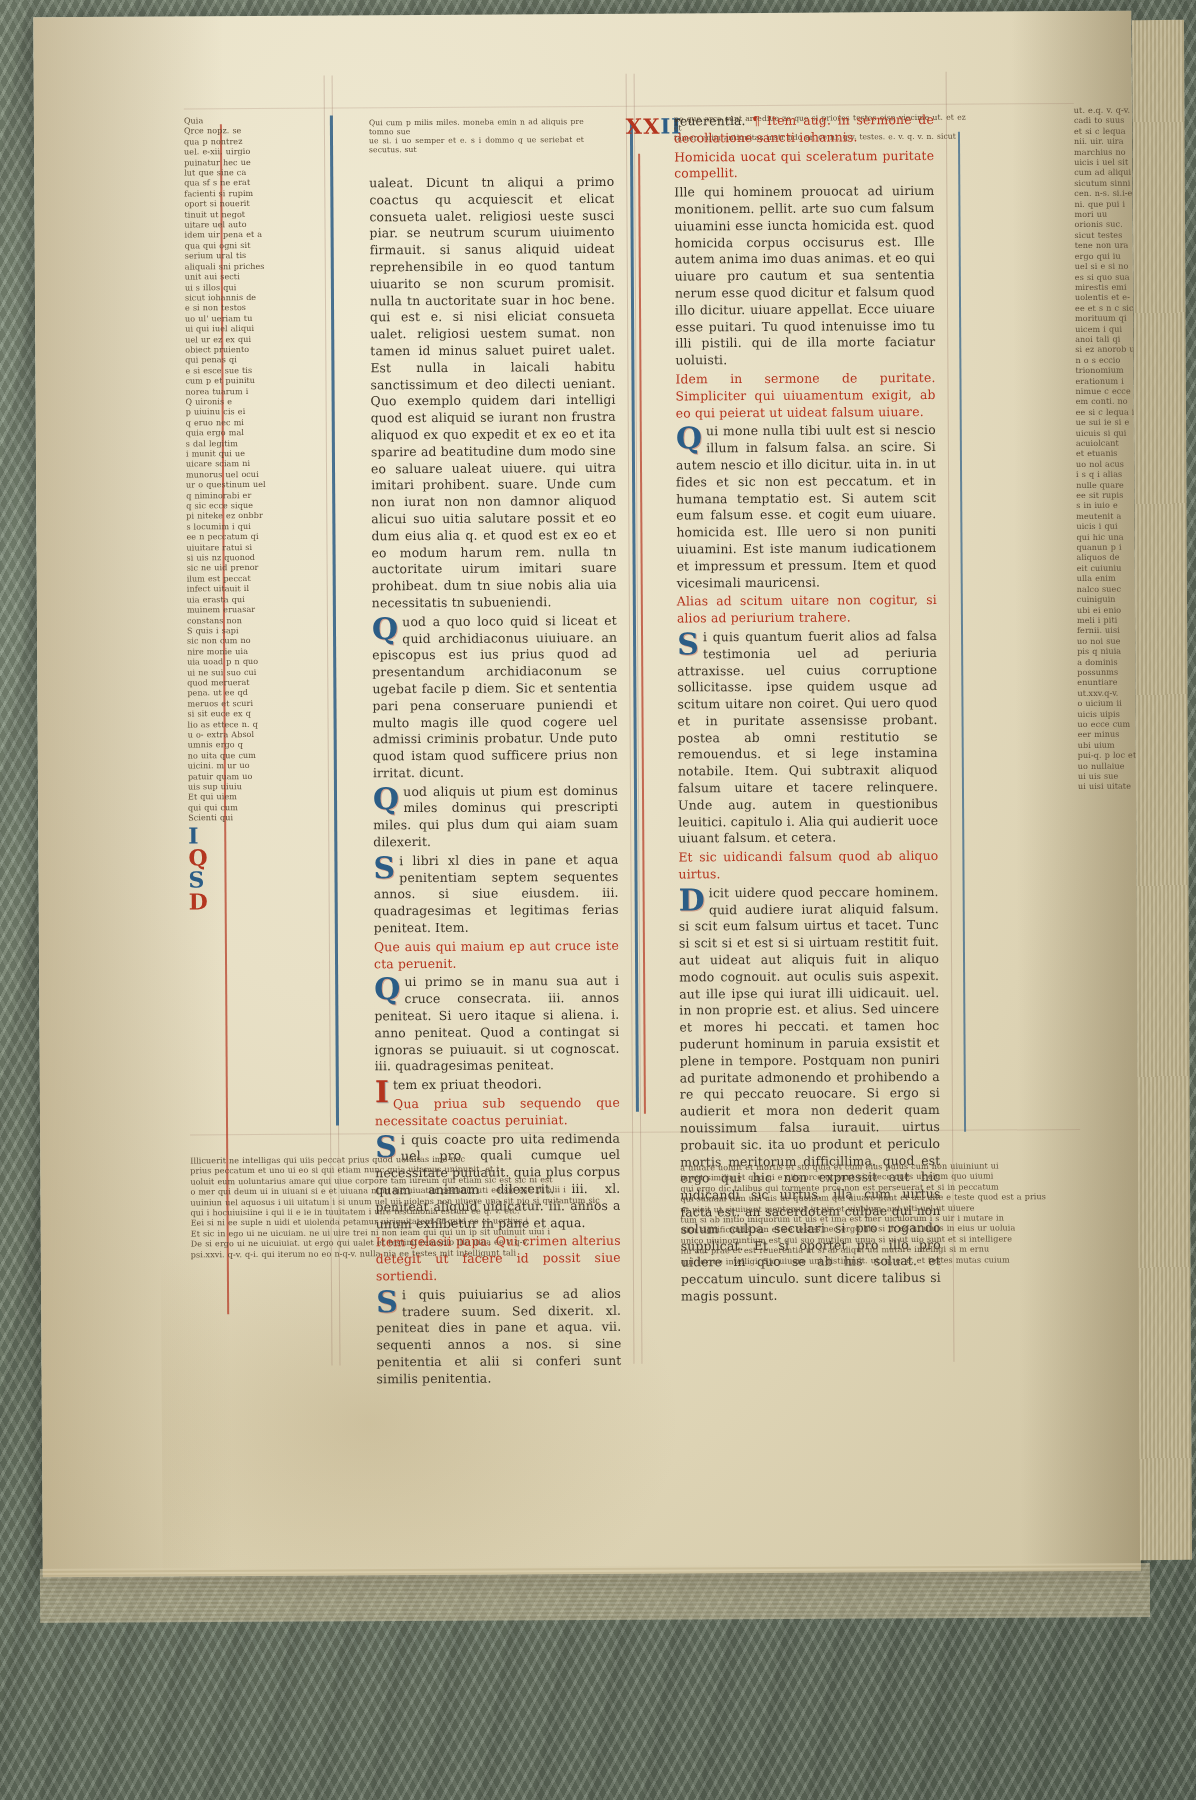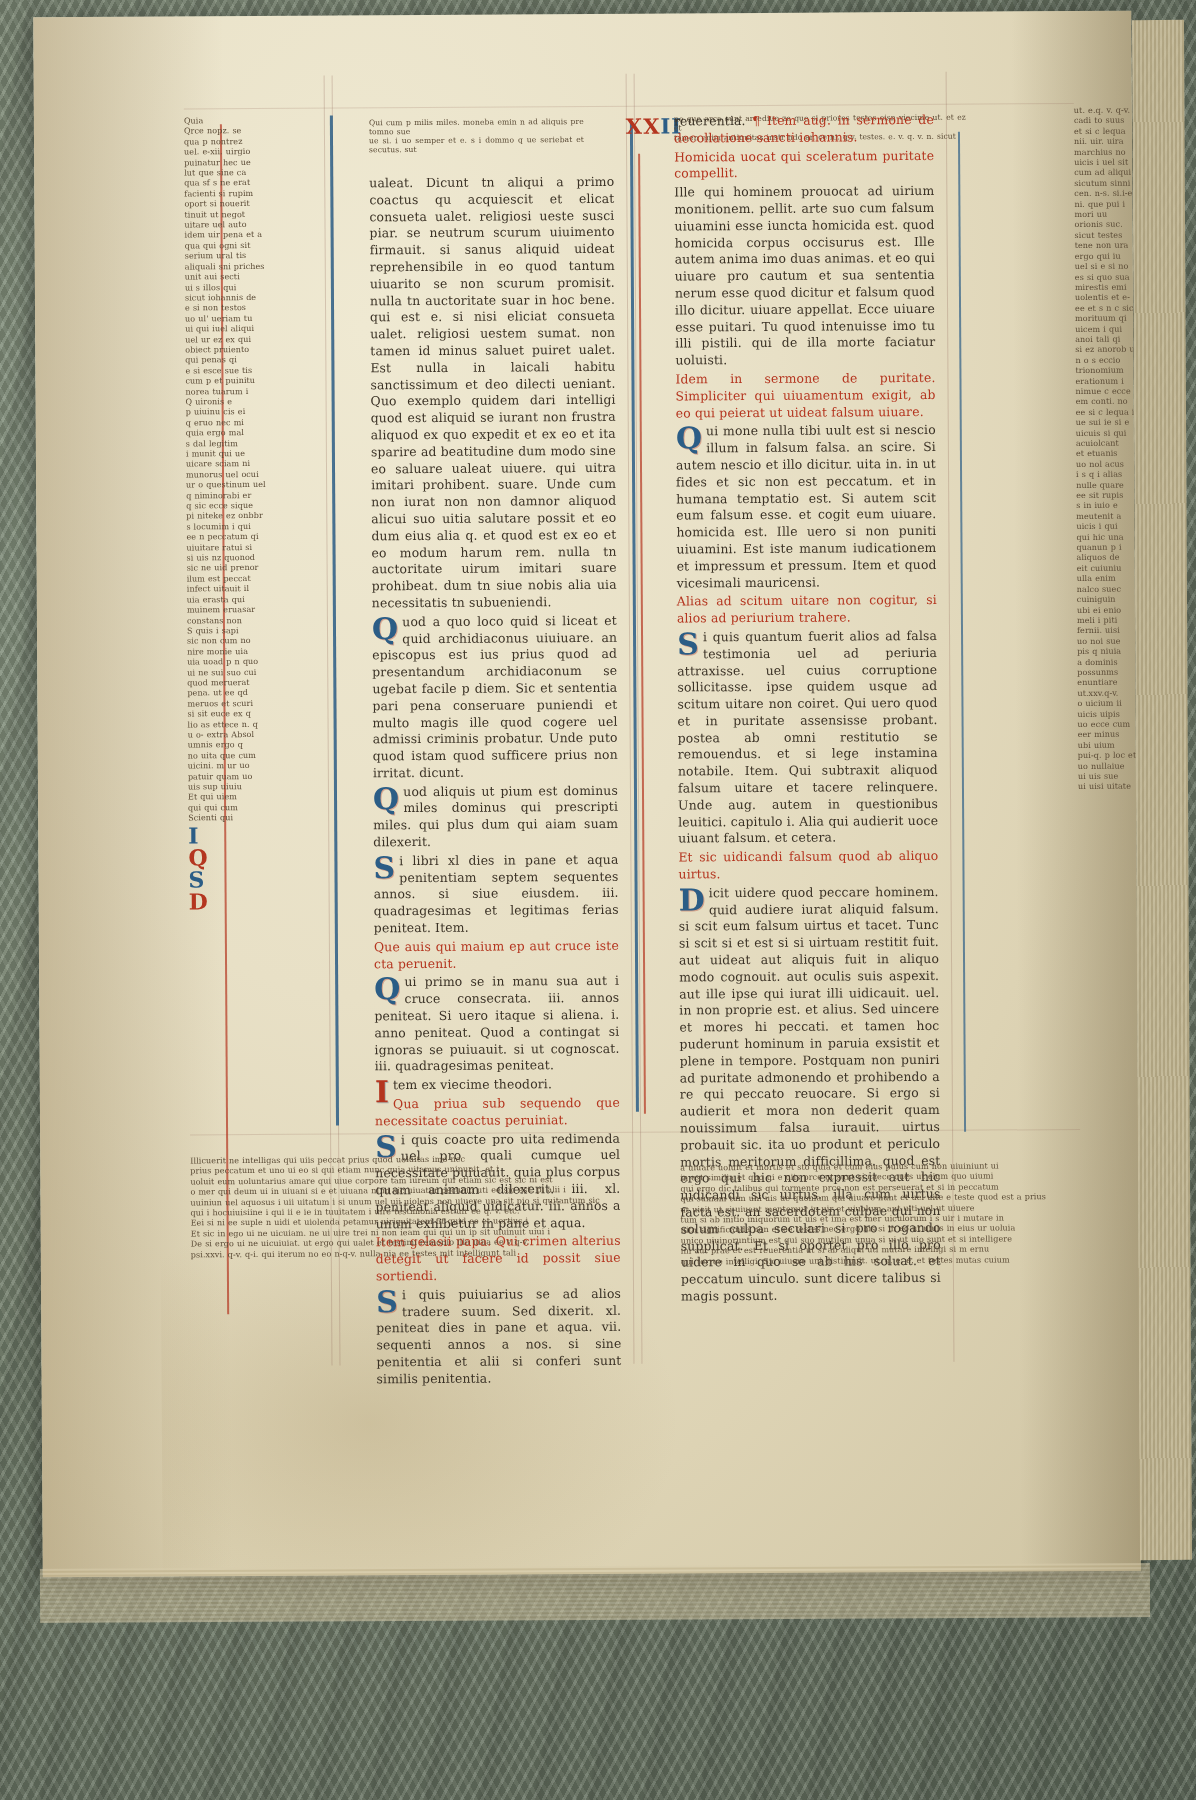--- a/index.html
+++ b/index.html
@@ -352,21 +352,21 @@
       <div>ui uisi uitate</div>
     </div>
 
   <div id="main-left" class="col maintext">
       <p class="para"><span>ualeat. Dicunt tn aliqui a primo coactus qu acquiescit et elicat consueta ualet. religiosi ueste susci piar. se neutrum scurum uiuimento firmauit. si sanus aliquid uideat reprehensibile in eo quod tantum uiuarito se non scurum promisit. nulla tn auctoritate suar in hoc bene. qui est e. si nisi eliciat consueta ualet. religiosi uestem sumat. non tamen id minus saluet puiret ualet. Est nulla in laicali habitu sanctissimum et deo dilecti ueniant. Quo exemplo quidem dari intelligi quod est aliquid se iurant non frustra aliquod ex quo expedit et ex eo et ita sparire ad beatitudine dum modo sine eo saluare ualeat uiuere. qui uitra imitari prohibent. suare. Unde cum non iurat non non damnor aliquod alicui suo uitia salutare possit et eo dum eius alia q. et quod est ex eo et eo modum harum rem. nulla tn auctoritate uirum imitari suare prohibeat. dum tn siue nobis alia uia necessitatis tn subueniendi.</span></p>
       <p class="para"><span class="initial blue">Q</span><span>uod a quo loco quid si liceat et quid archidiaconus uiuiuare. an episcopus est ius prius quod ad presentandum archidiaconum se ugebat facile p diem. Sic et sententia pari pena conseruare puniendi et multo magis ille quod cogere uel admissi criminis probatur. Unde puto quod istam quod sufficere prius non irritat. dicunt.</span></p>
       <p class="para"><span class="initial blue">Q</span><span>uod aliquis ut pium est dominus miles dominus qui prescripti miles. qui plus dum qui aiam suam dilexerit.</span></p>
       <p class="para"><span class="initial blue">S</span><span>i libri xl dies in pane et aqua penitentiam septem sequentes annos. si siue eiusdem. iii. quadragesimas et legitimas ferias peniteat. Item.</span></p>
       <p class="para rubric">Que auis qui maium ep aut cruce iste cta peruenit.</p>
       <p class="para"><span class="initial blue">Q</span><span>ui primo se in manu sua aut i cruce consecrata. iii. annos peniteat. Si uero itaque si aliena. i. anno peniteat. Quod a contingat si ignoras se puiuauit. si ut cognoscat. iii. quadragesimas peniteat.</span></p>
-      <p class="para"><span class="initial red">I</span><span>tem ex viecime theodori.</span></p>
+      <p class="para"><span class="initial red">I</span><span>tem ex priuat theodori.</span></p>
       <p class="para rubric">Qua priua sub sequendo que necessitate coactus peruiniat.</p>
       <p class="para"><span class="initial blue">S</span><span>i quis coacte pro uita redimenda uel pro quali cumque uel necessitate puiuauit. quia plus corpus quam animam dilexerit. iii. xl. peniteat aliquid uidicatur. iii. annos a unum exhibetur in pane et aqua.</span></p>
       <p class="para rubric">Item gelasii papa. Qui crimen alterius detegit ut facere id possit siue sortiendi.</p>
       <p class="para"><span class="initial blue">S</span><span>i quis puiuiarius se ad alios tradere suum. Sed dixerit. xl. peniteat dies in pane et aqua. vii. sequenti annos a nos. si sine penitentia et alii si conferi sunt similis penitentia.</span></p>
     </div>
 
   <div id="main-right" class="col maintext">
       <p class="para"><span>reuerentia.</span><span class="rubric"> ¶ Item aug. in sermone de decollatione sancti iohannis.</span></p>
       <p class="para rubric">Homicida uocat qui sceleratum puritate compellit.</p>
       <p class="para"><span>Ille qui hominem prouocat ad uirium monitionem. pellit. arte suo cum falsum uiuamini esse iuncta homicida est. quod homicida corpus occisurus est. Ille autem anima imo duas animas. et eo qui uiuare pro cautum et sua sententia nerum esse quod dicitur et falsum quod illo dicitur. uiuare appellat. Ecce uiuare esse puitari. Tu quod intenuisse imo tu illi pistili. qui de illa morte faciatur uoluisti.</span></p>

